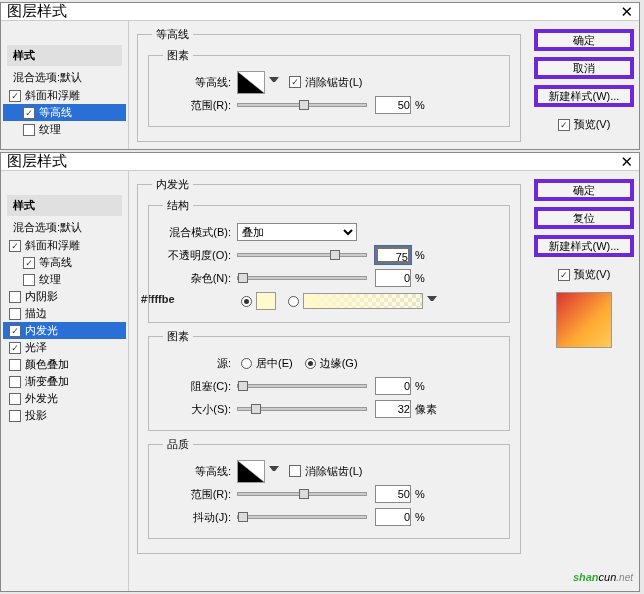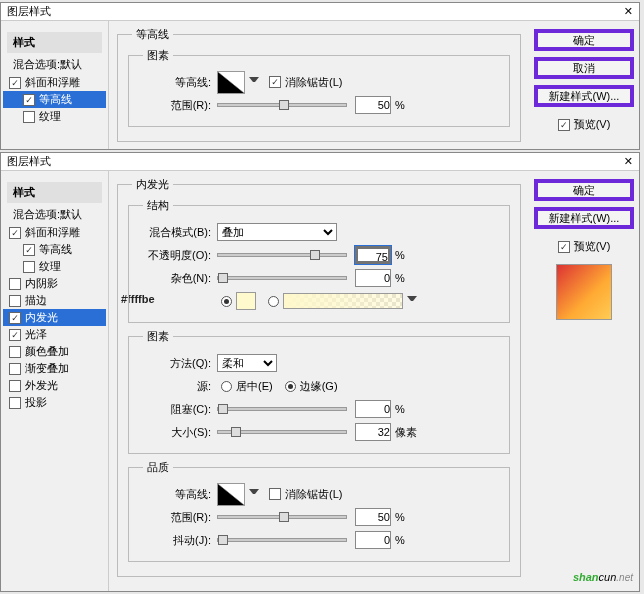--- a/index.html
+++ b/index.html
@@ -1,24 +1,24 @@
 <!DOCTYPE html>
 <html><head>
 <meta charset="utf-8">
 <style>
 *{box-sizing:border-box;margin:0;padding:0;font-family:"Microsoft YaHei",SimSun,sans-serif;font-size:11px}
 body{background:#e8e8e8;width:644px;height:594px;overflow:hidden;position:relative}
 .dialog{background:#f0f0f0;border:1px solid #888;position:absolute;width:640px}
 .d1{top:2px;height:148px}
 .d2{top:152px;height:440px}
 .titlebar{background:#fff;height:18px;display:flex;justify-content:space-between;align-items:center;padding:0 6px;border-bottom:1px solid #ccc}
-.titlebar span{font-size:11px}
+.titlebar span{font-size:15px}
 .closebtn{font-size:14px;cursor:pointer}
 .body{display:flex;height:calc(100% - 18px)}
-.sidebar{width:108px;border-right:1px solid #ccc;padding:7px 0 0 0}
+.sidebar{width:128px;border-right:1px solid #ccc;padding:20px 0 0 0}
 .shead{background:#e0e0e0;padding:3px 6px;margin:4px 6px 2px 6px;font-weight:bold}
 .sopt{padding:2px 6px;margin:0 6px}
 .srow{display:flex;align-items:center;padding:1px 6px;margin:0 2px}
 .srow.indent{padding-left:20px}
 .srow.sel{background:#2a6fd6;color:#fff}
 .cb{width:12px;height:12px;border:1px solid #666;background:#fff;margin-right:4px;display:inline-flex;align-items:center;justify-content:center;font-size:9px;color:#333}
 .cb.chk::before{content:"✓"}
 .srow.sel .cb{background:#fff}
 .main{flex:1;padding:6px 8px;position:relative}
 .fs{border:1px solid #bbb;margin-bottom:6px;padding:6px 10px 8px 10px;position:relative}
@@ -191,24 +191,20 @@
             <span class="radio on"></span>
             <span class="swatch1"></span>
             <span class="radio"></span>
             <span class="gradbar"></span>
             <span class="dd"></span>
           </div>
         </fieldset>
         <fieldset class="fs">
           <legend>图素</legend>
           <div class="row">
-            <span class="lbl">方法(Q):</span>
-            <select style="width:60px"><option>柔和</option></select>
-          </div>
-          <div class="row">
             <span class="lbl">源:</span>
             <span class="radio"></span>
               <span>居中(E)</span>
             <span class="radio on" style="margin-left:12px"></span>
               <span>边缘(G)</span>
           </div>
           <div class="row">
             <span class="lbl">阻塞(C):</span>
             <span class="slider">
                 <span class="th" style="left:0"></span>
@@ -248,20 +244,21 @@
                 <span class="th" style="left:0"></span>
               </span>
             <span class="num">0</span>
             <span>%</span>
           </div>
         </fieldset>
       </fieldset>
     </div>
     <div class="btncol">
       <div class="btn">确定</div>
+      <div class="btn">复位</div>
       <div class="btn">新建样式(W)...</div>
       <div class="pvrow">
           <span class="cb chk"></span>
           <span>预览(V)</span>
         </div>
       <div class="preview"></div>
     </div>
   </div>
   <div class="watermark"><b>shan</b><span>cun</span><span style="color:#888;font-size:10px">.net</span></div>
 </div>

